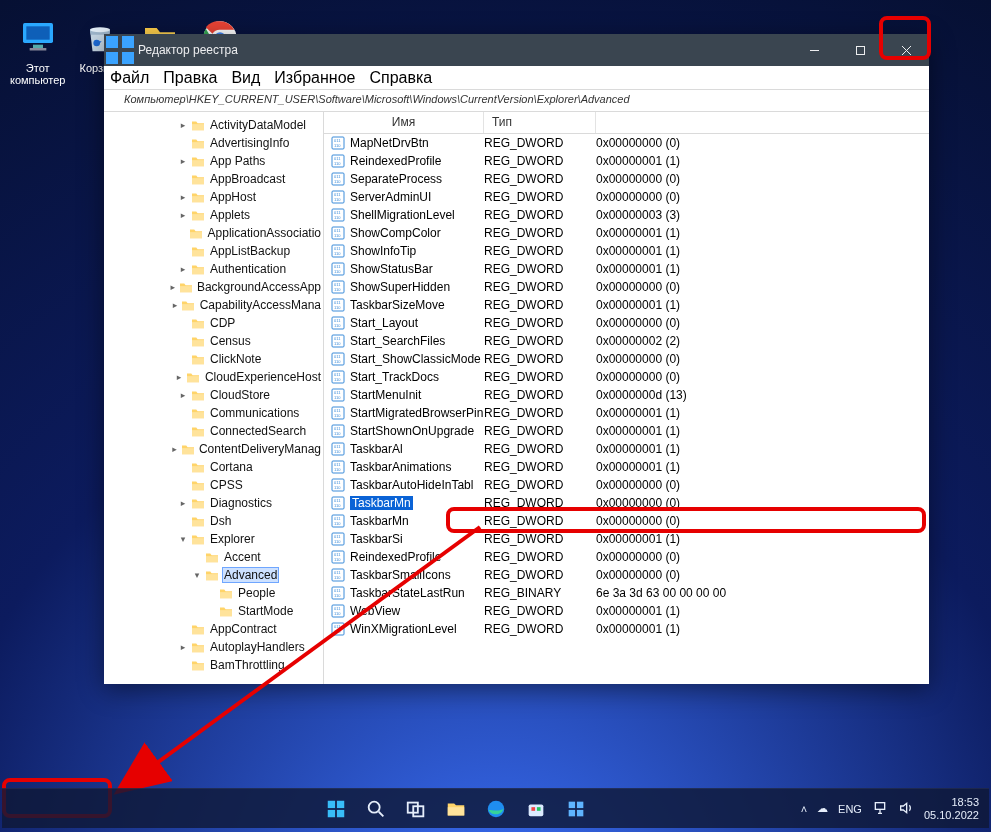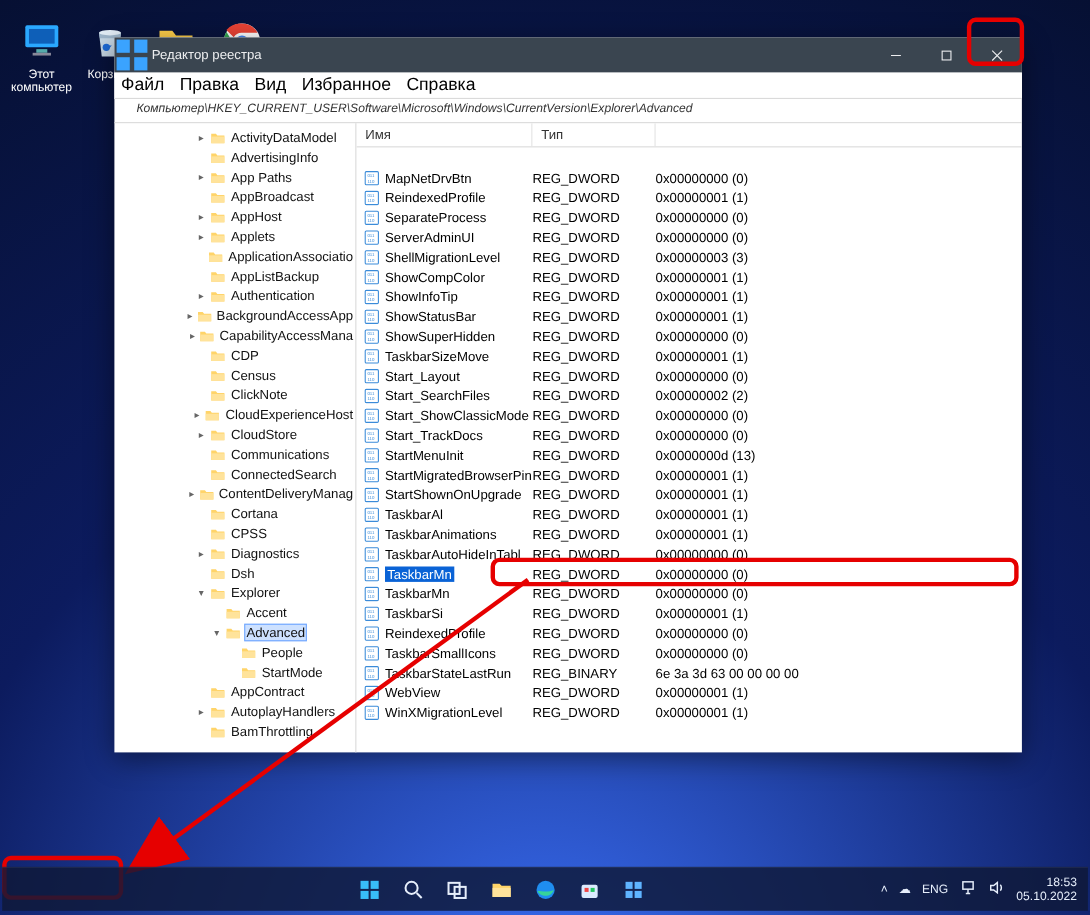--- a/index.html
+++ b/index.html
@@ -36,22 +36,22 @@
 .tc-tw { width: 14px; display: inline-flex; justify-content: center; color: #666; font-size: 9px; cursor: pointer; }
 .tc-fld { width: 16px; height: 14px; display: inline-flex; align-items: center; justify-content: center; margin-right: 2px; }
 .tc-fld svg { width: 14px; height: 12px; }
 .tc-lbl { padding: 0 2px; }
 .tc-lbl.sel { background: #cde1ff; border: 1px solid #6fa6ff; padding: 0 1px; }
 
 
 .grid { flex: 1; display: flex; flex-direction: column; overflow: hidden; font-size: 12px; }
 .ghdr { display: flex; height: 22px; border-bottom: 1px solid #dadada; color: #333; }
 .ghdr div { border-right: 1px solid #e3e3e3; padding: 3px 8px; }
-.c1 { width: 160px; } .c2 { width: 112px; } .c3 { flex: 1; }
-.gbody { flex: 1; overflow: hidden; margin-top: 19px; }
+.c1 { width: 160px; text-align: center; } .c2 { width: 112px; } .c3 { flex: 1; }
+.gbody { flex: 1; overflow: hidden; }
 .grow { display: flex; height: 18px; align-items: center; }
 .grow .c1 { display: flex; align-items: center; gap: 4px; padding-left: 6px; }
 .vico { width: 16px; height: 14px; display: inline-flex; align-items: center; justify-content: center; }
 .vico svg { width: 14px; height: 14px; }
 .grow .name.sel { background: #0a63d6; color: #fff; padding: 0 2px; }
 
 
 .taskbar { position: absolute; bottom: 4px; left: 2px; right: 2px; height: 40px; background: rgba(15,25,55,.82); border-top: 1px solid rgba(255,255,255,.06); display: flex; align-items: center; color: #e6eefb; font-size: 11px; }
 .tb-center { flex: 1; display: flex; justify-content: center; gap: 8px; }
 .tb-ico { width: 32px; height: 32px; display: flex; align-items: center; justify-content: center; cursor: pointer; border-radius: 4px; }

